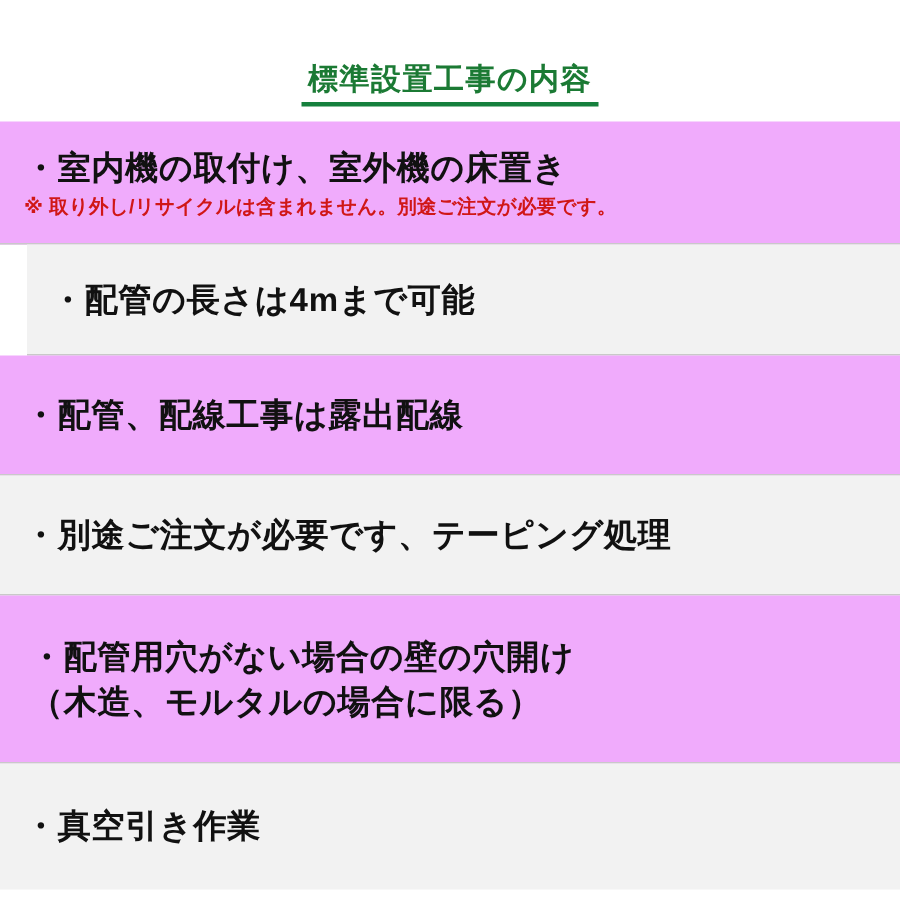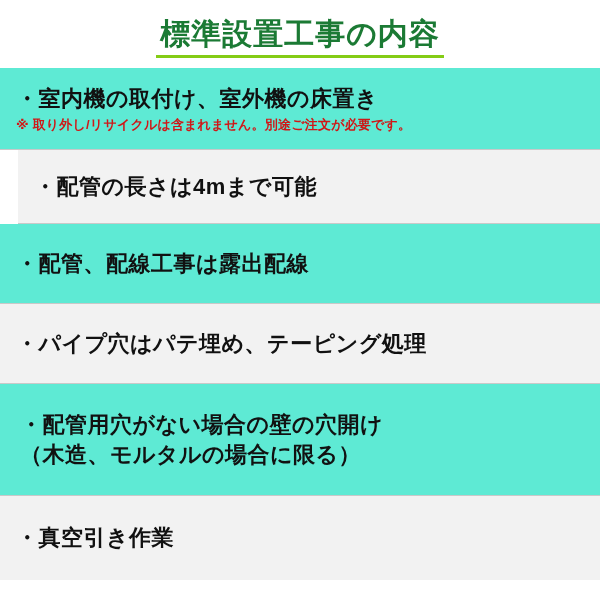--- a/index.html
+++ b/index.html
@@ -24,28 +24,29 @@
   }
   
   .title-wrap {
     padding: 16px 0 10px 0;
     display: flex;
     justify-content: center;
     align-items: flex-end;
     flex: 0 0 auto;
   }
   .title {
-    font-size: 30px;
+    font-size: 20px;
     font-weight: 700;
     letter-spacing: 1px;
     color: #1b7a34;
-    border-bottom: 3px solid #84cc16;
+    border-bottom: 3px solid #15803d;
     padding: 0 4px 3px 4px;
     line-height: 1.2;
     white-space: nowrap;
+    margin-top: 25px;
   }
   
   .list {
     flex: 1 1 auto;
     display: flex;
     flex-direction: column;
     padding: 0 0 0 0;
   }
   .row {
     position: relative;
@@ -56,21 +57,21 @@
     justify-content: center;
     border-bottom: 1px solid #c9c9c9;
   }
   .row:last-child {
     border-bottom: none;
   }
   .row.shaded {
     background: #f2f2f2;
   }
   .row.plain {
-    background: #5eead4;
+    background: #f0abfc;
   }
   .row-main {
     font-size: 22px;
     font-weight: 700;
     line-height: 1.32;
     letter-spacing: 0.5px;
     color: #111111;
     white-space: pre-line;
   }
   .row-note {
@@ -106,21 +107,21 @@
 
     <div class="row shaded r2">
       <div class="row-main">・配管の長さは4mまで可能</div>
     </div>
 
     <div class="row plain r3">
       <div class="row-main">・配管、配線工事は露出配線</div>
     </div>
 
     <div class="row shaded r4">
-      <div class="row-main">・パイプ穴はパテ埋め、テーピング処理</div>
+      <div class="row-main">・別途ご注文が必要です、テーピング処理</div>
     </div>
 
     <div class="row plain r5">
       <div class="row-main">・配管用穴がない場合の壁の穴開け
 （木造、モルタルの場合に限る）</div>
     </div>
 
     <div class="row shaded r6">
       <div class="row-main">・真空引き作業</div>
     </div>

